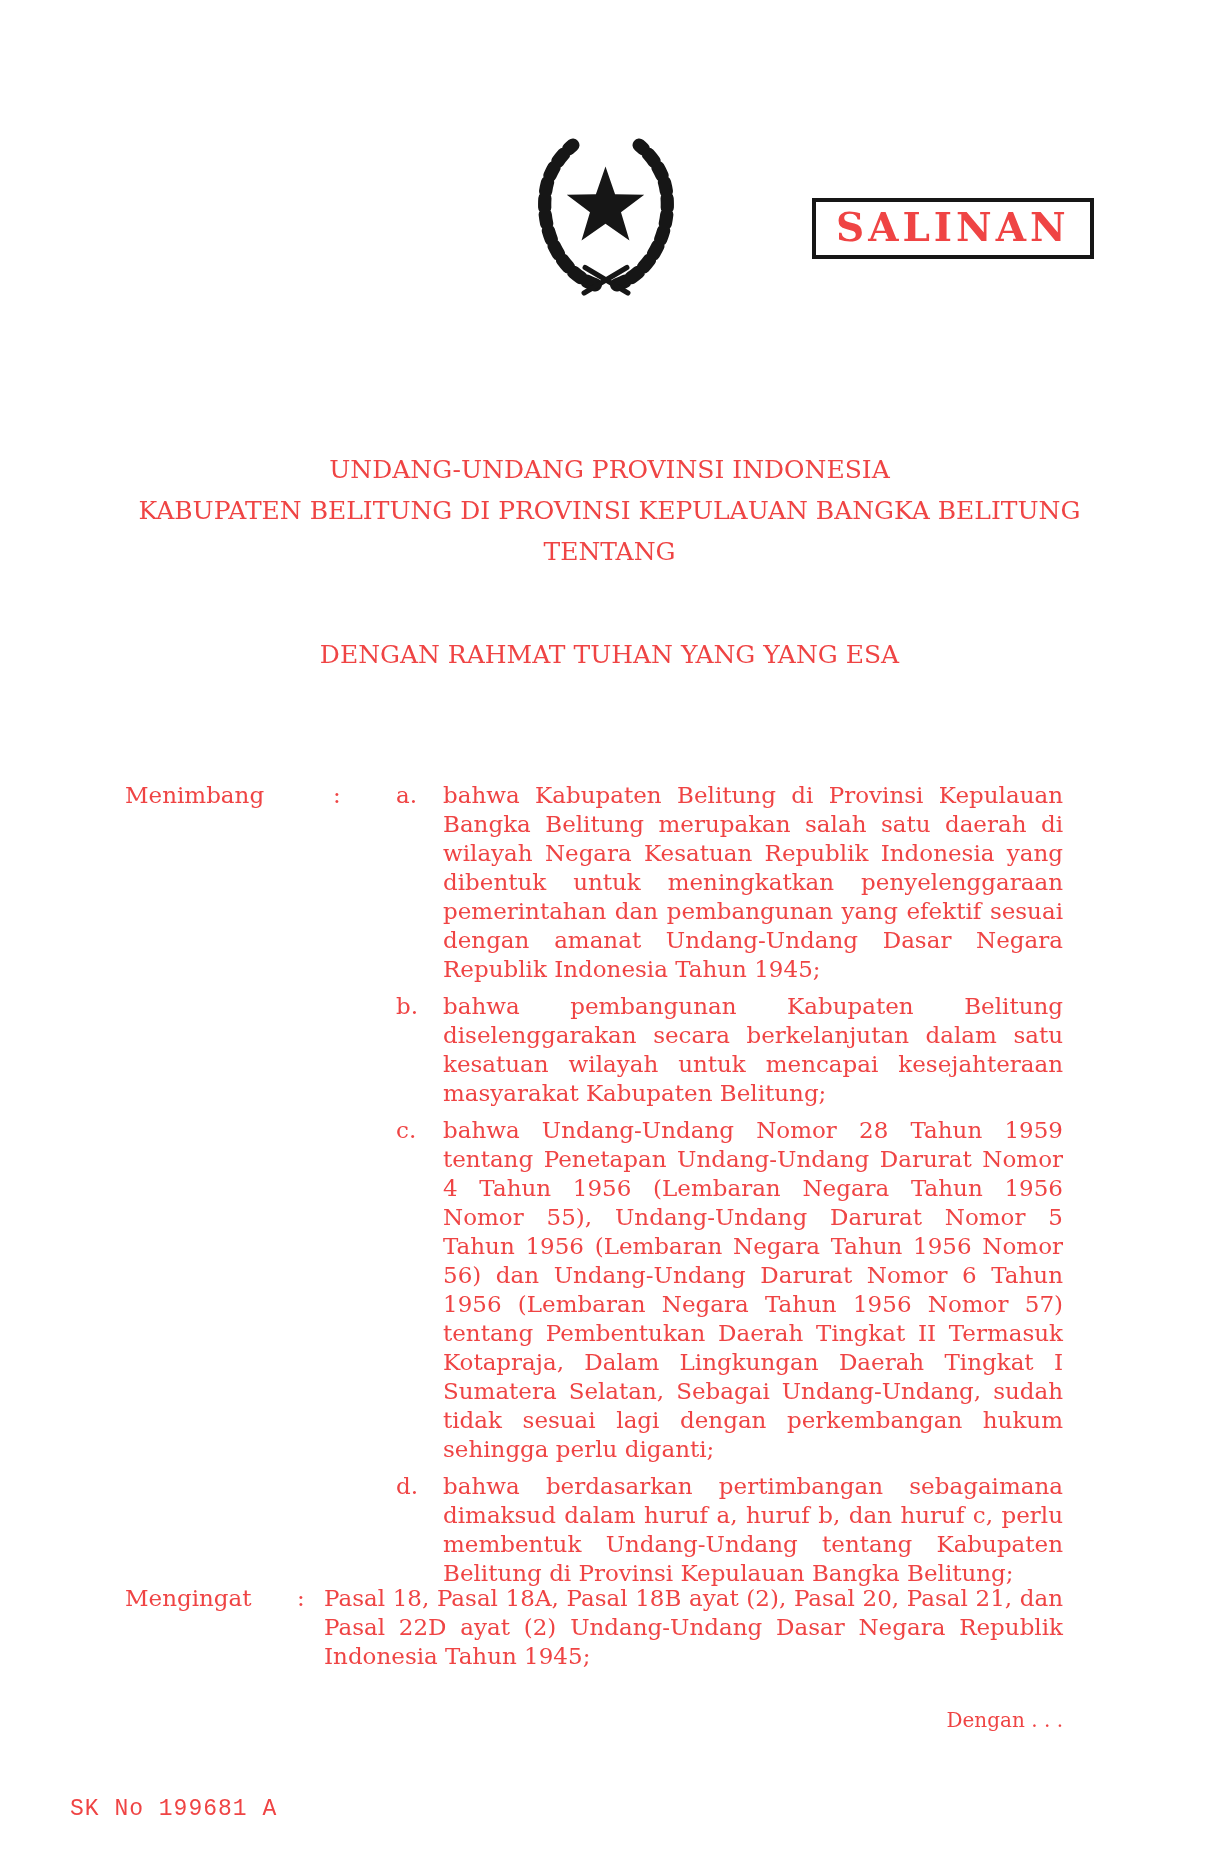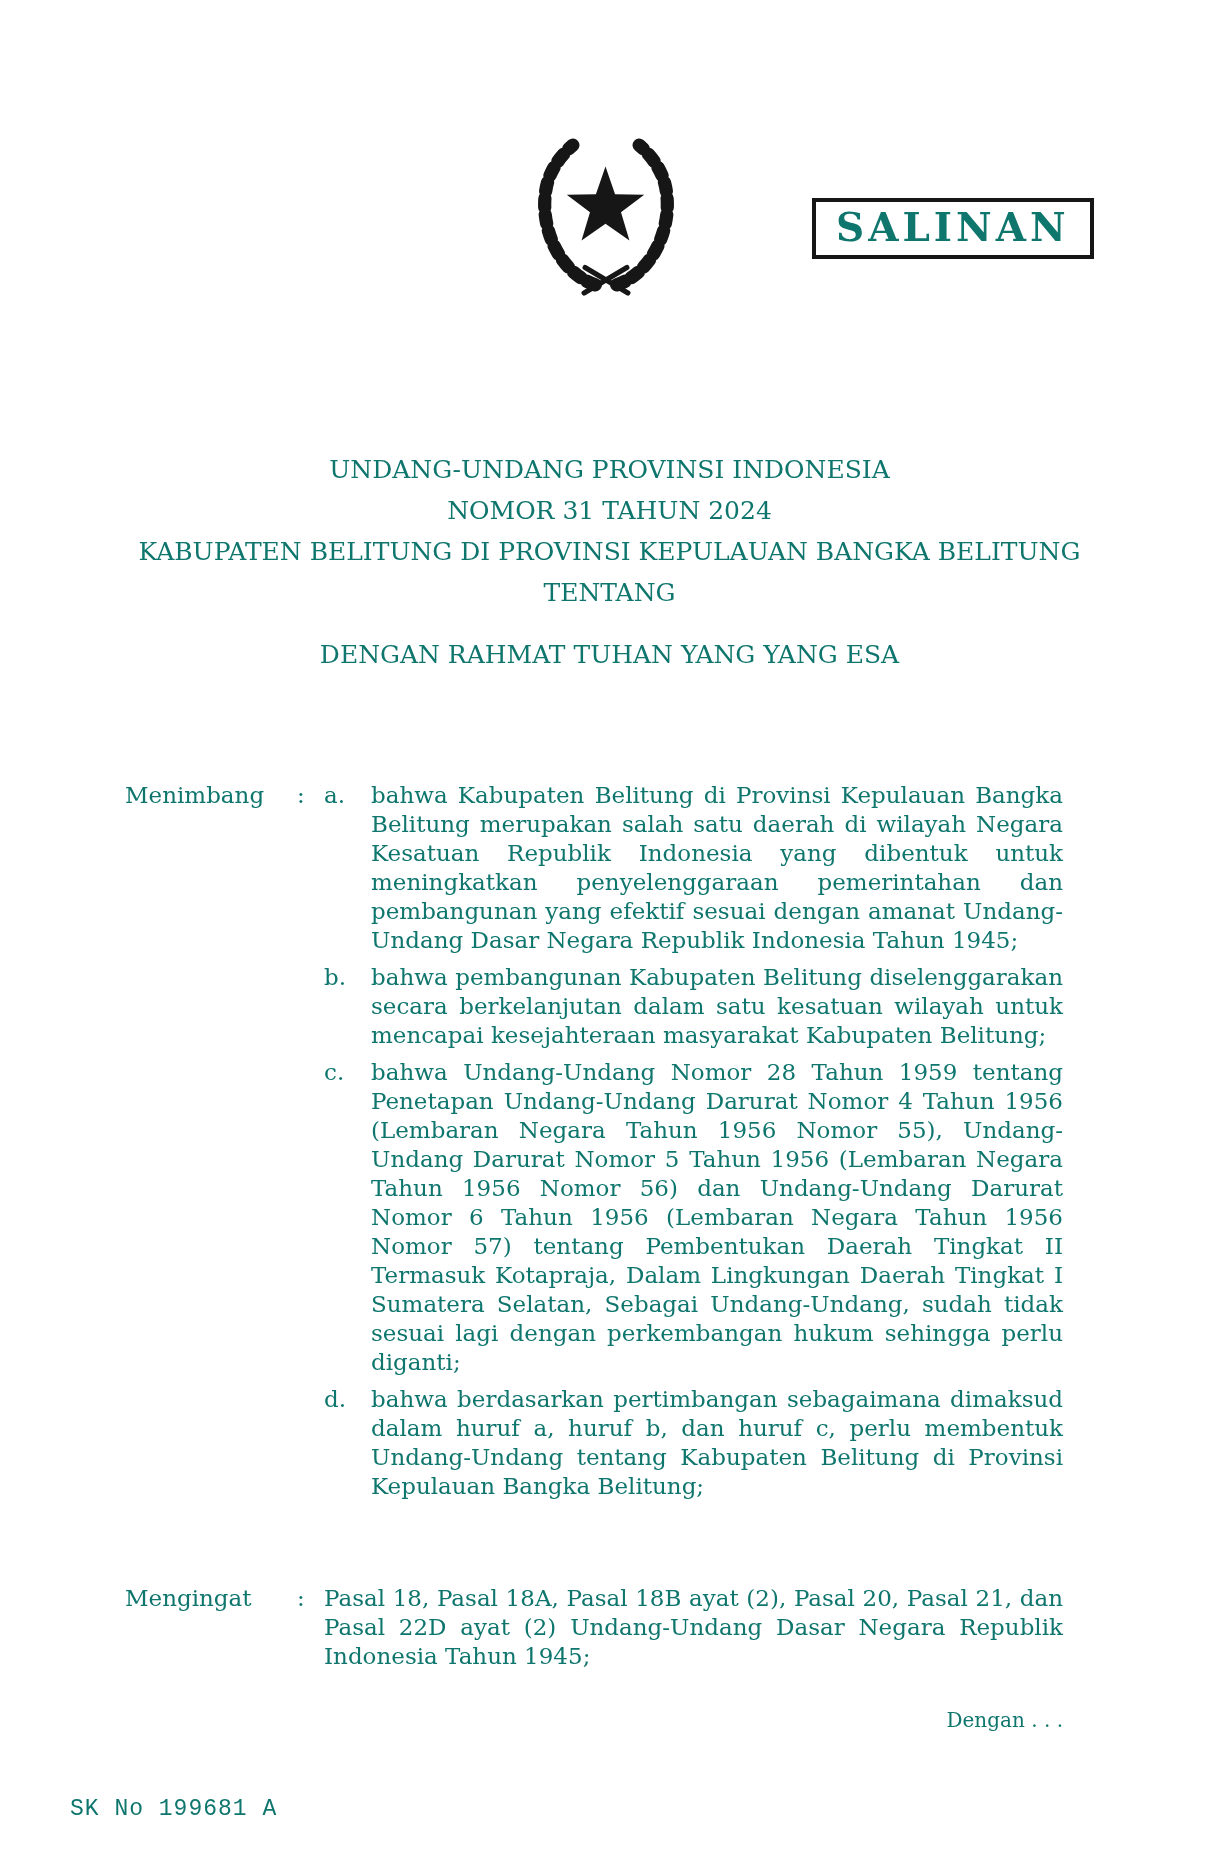--- a/index.html
+++ b/index.html
@@ -5,21 +5,21 @@
   html, body {
     margin: 0;
     padding: 0;
     background: #ffffff;
   }
   .page {
     position: relative;
     width: 1219px;
     height: 1869px;
     background: #ffffff;
-    color: #0f766e;
+    color: #ef4444;
     font-family: "DejaVu Serif", "Liberation Serif", serif;
     overflow: hidden;
   }
 
   
   .emblem {
     position: absolute;
     left: 528px;
     top: 122px;
     width: 156px;
@@ -88,21 +88,21 @@
 
   
   .clause {
     position: absolute;
     left: 125px;
     width: 938px; 
     display: flex;
     font-size: 23px;
     line-height: 29px;
   }
-  .clause-considering { top: 781px; }
+  .clause-considering { top: 781px; gap: 36px; }
   .clause-recalling   { top: 1584px; }
   .clause-label { width: 172px; flex: 0 0 auto; }
   .clause-colon { width: 27px;  flex: 0 0 auto; }
   .clause-body  { flex: 1 1 auto; }
   .c-item {
     display: flex;
     margin-bottom: 8px;
   }
   .c-item:last-child { margin-bottom: 0; }
   .c-marker { width: 47px; flex: 0 0 auto; }
@@ -146,21 +146,20 @@
     <polygon points="76,42 85.4,69.1 114,69.6 91.2,86.9 99.5,114.4 76,98 52.5,114.4 60.8,86.9 38,69.6 66.6,69.1" fill="#161616"></polygon>
   </svg>
 
   <div class="salinan-box">
     <span>SALINAN</span>
   </div>
 
 
   <div class="doc-title">
     <div class="t-line">UNDANG-UNDANG PROVINSI INDONESIA</div>
-    <div class="t-line">NOMOR 31 TAHUN 2024</div>
     <div class="t-line">KABUPATEN BELITUNG DI PROVINSI KEPULAUAN BANGKA BELITUNG</div>
     <div class="t-line">TENTANG</div>
   </div>
 
   <div class="invocation">DENGAN RAHMAT TUHAN YANG YANG ESA</div>
 
   <div class="clause clause-considering">
     <div class="clause-label">Menimbang</div>
     <div class="clause-colon">:</div>
     <div class="clause-body">

